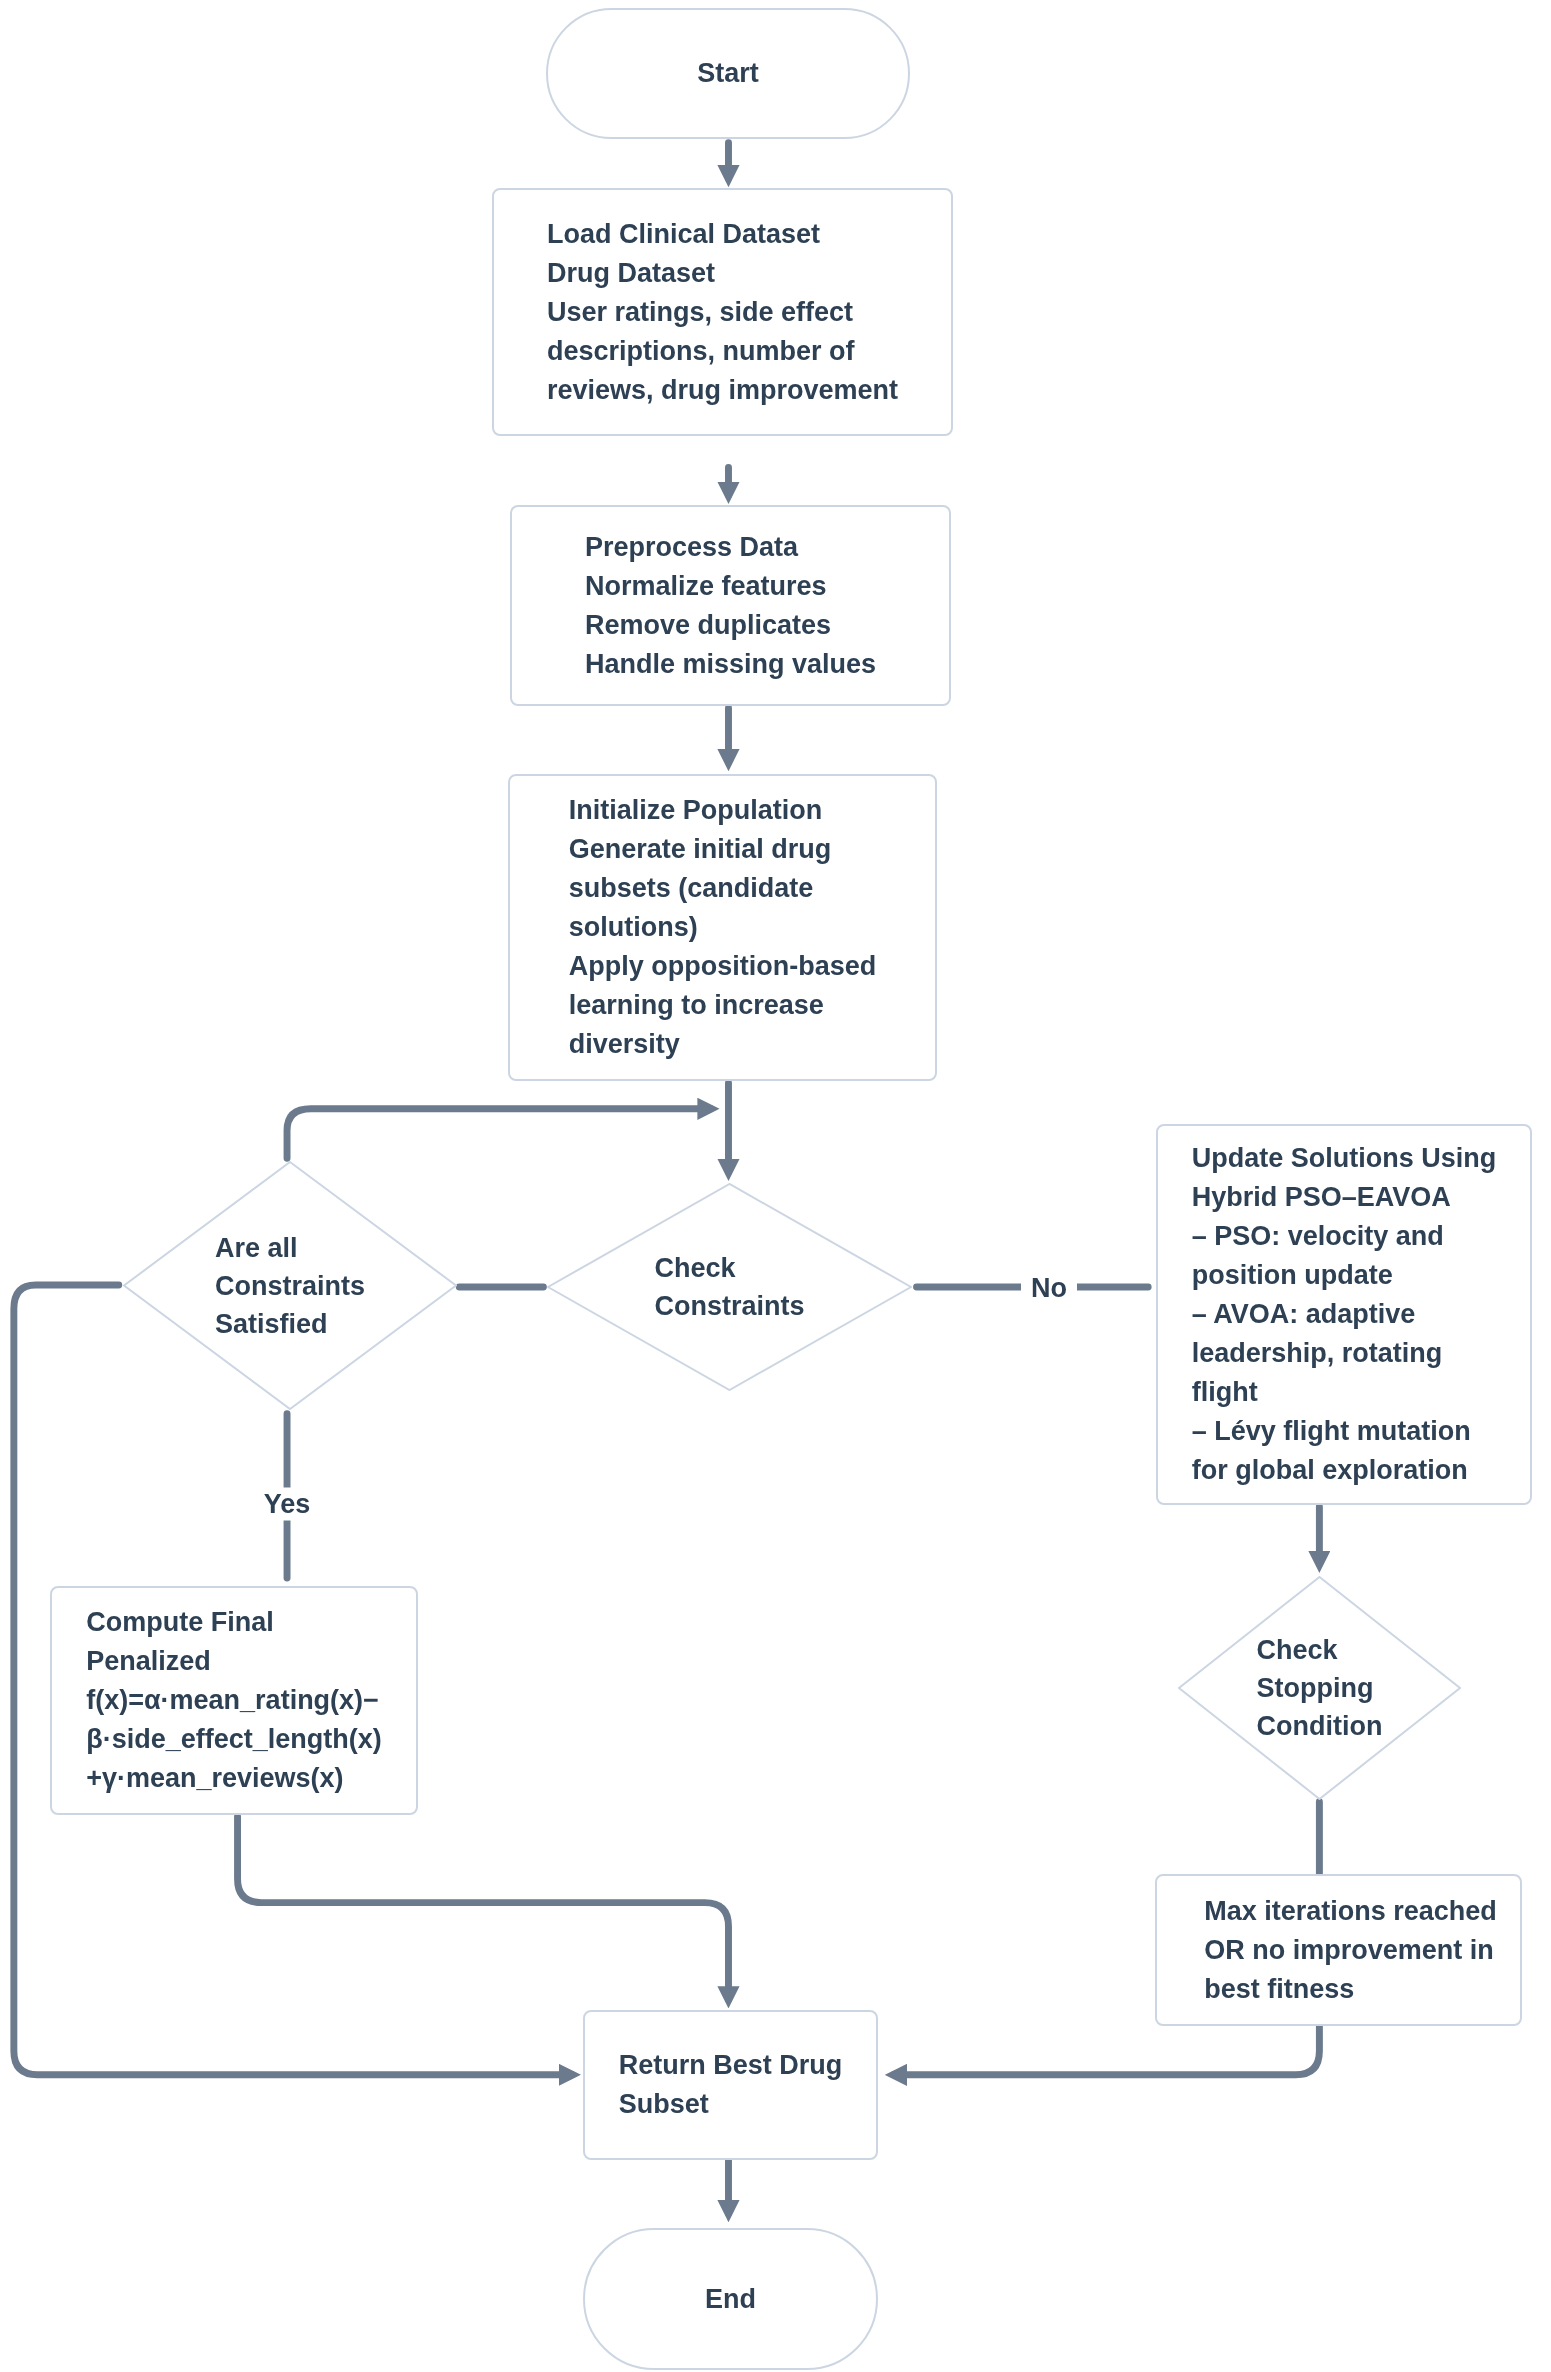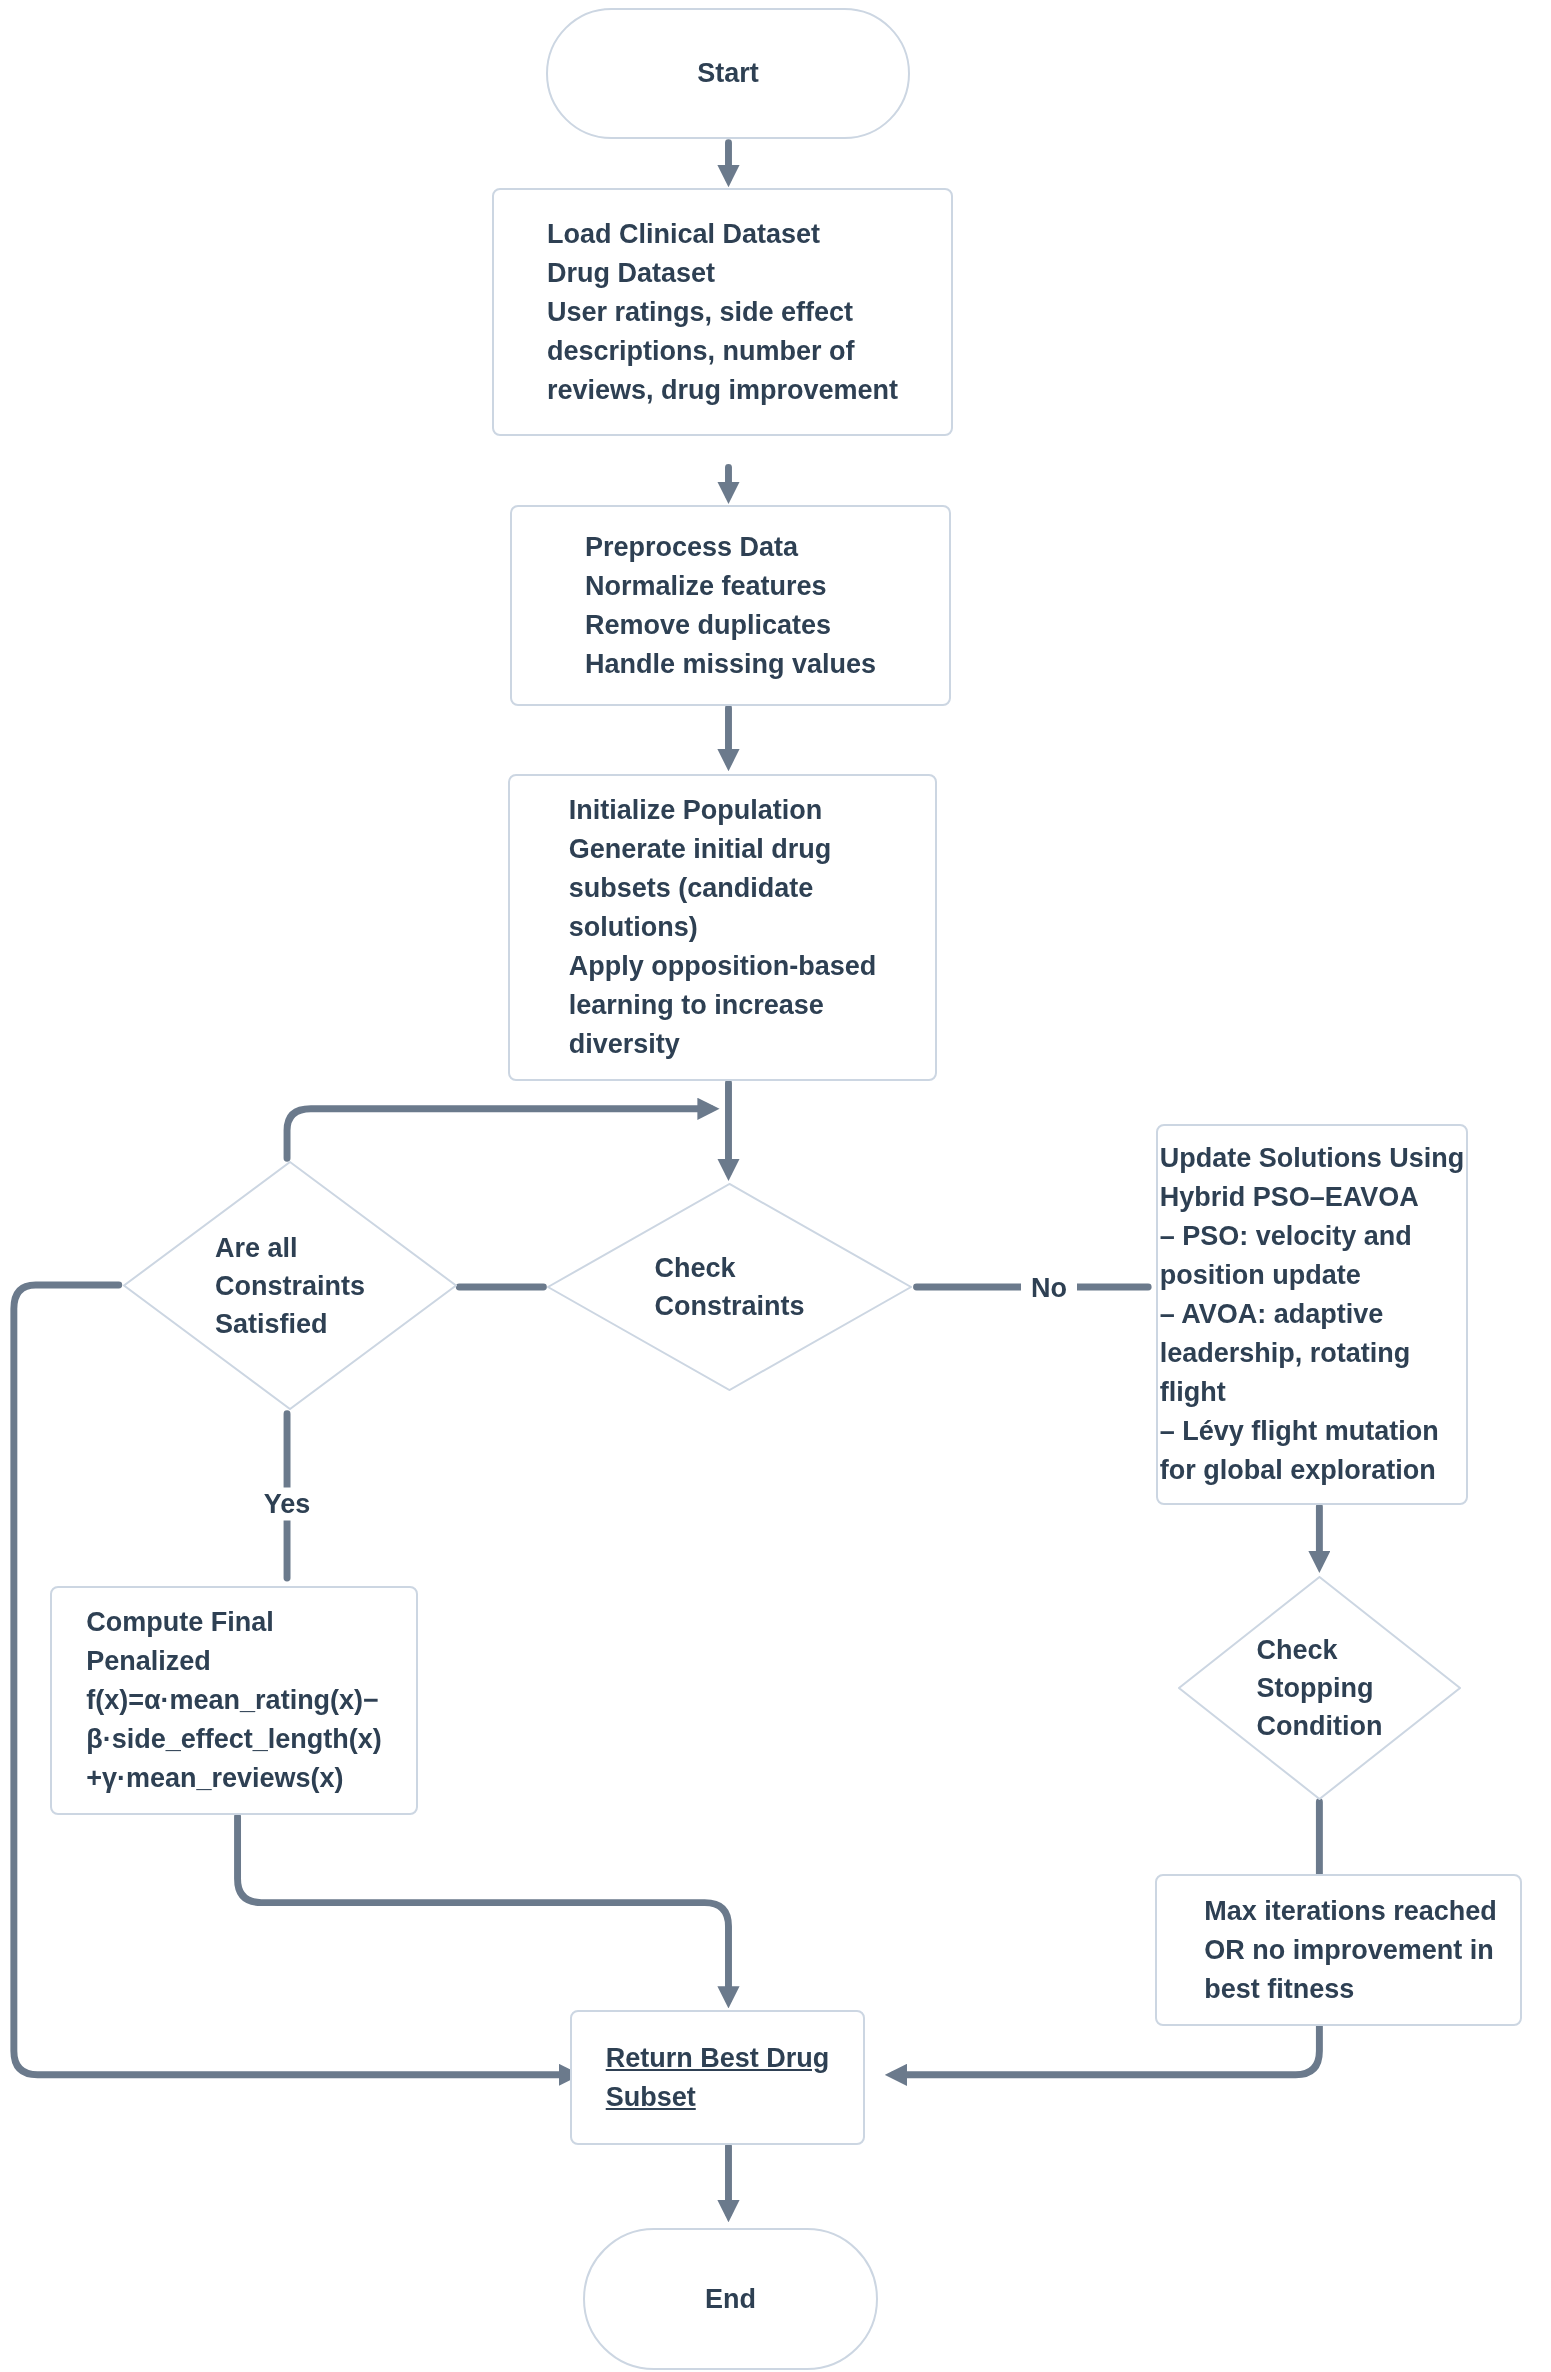--- a/index.html
+++ b/index.html
@@ -125,21 +125,21 @@
     <svg class="dshape" viewBox="0 0 337 252" preserveAspectRatio="none">
       <polygon points="168.5,1 336,126 168.5,251 1,126"></polygon>
     </svg>
     <div class="lines">
         <div>Are all</div>
         <div>Constraints</div>
         <div>Satisfied</div>
       </div>
   </div>
 
-  <div class="node rect" style="left:1156px;top:1124px;width:312px;height:381px;">
+  <div class="node rect" style="left:1156px;top:1124px;width:376px;height:381px;">
     <div class="lines">
         <div>Update Solutions Using</div>
         <div>Hybrid PSO–EAVOA</div>
         <div>– PSO: velocity and</div>
         <div>position update</div>
         <div>– AVOA: adaptive</div>
         <div>leadership, rotating</div>
         <div>flight</div>
         <div>– Lévy flight mutation</div>
         <div>for global exploration</div>
@@ -168,21 +168,21 @@
   <div class="node rect" style="left:50px;top:1586px;width:368px;height:229px;">
     <div class="lines">
         <div>Compute Final</div>
         <div>Penalized</div>
         <div>f(x)=α·mean_rating(x)−</div>
         <div>β·side_effect_length(x)</div>
         <div>+γ·mean_reviews(x)</div>
       </div>
   </div>
 
-  <div class="node rect" style="left:570px;top:2010px;width:295px;height:135px;text-decoration:underline;">
+  <div class="node rect" style="left:583px;top:2010px;width:295px;height:150px;">
     <div class="lines">
         <div>Return Best Drug</div>
         <div>Subset</div>
       </div>
   </div>
 
   <div class="node stadium" style="left:583px;top:2228px;width:295px;height:142px;">
     <div class="lines">End</div>
   </div>
 

